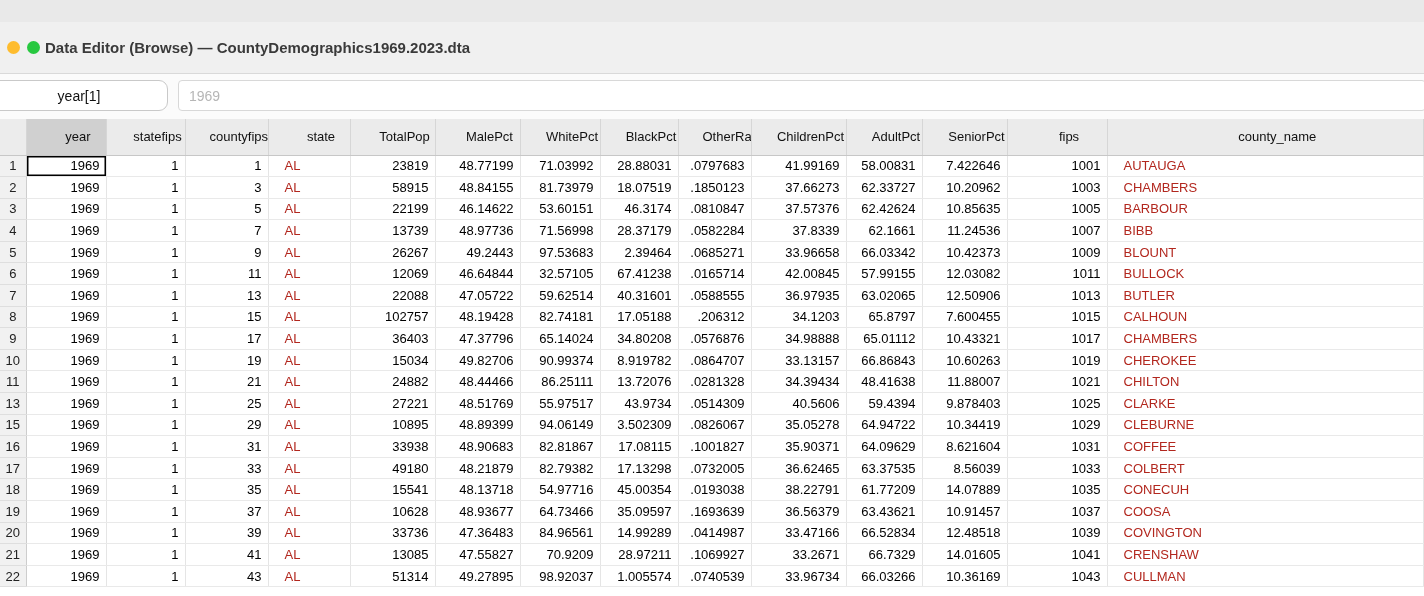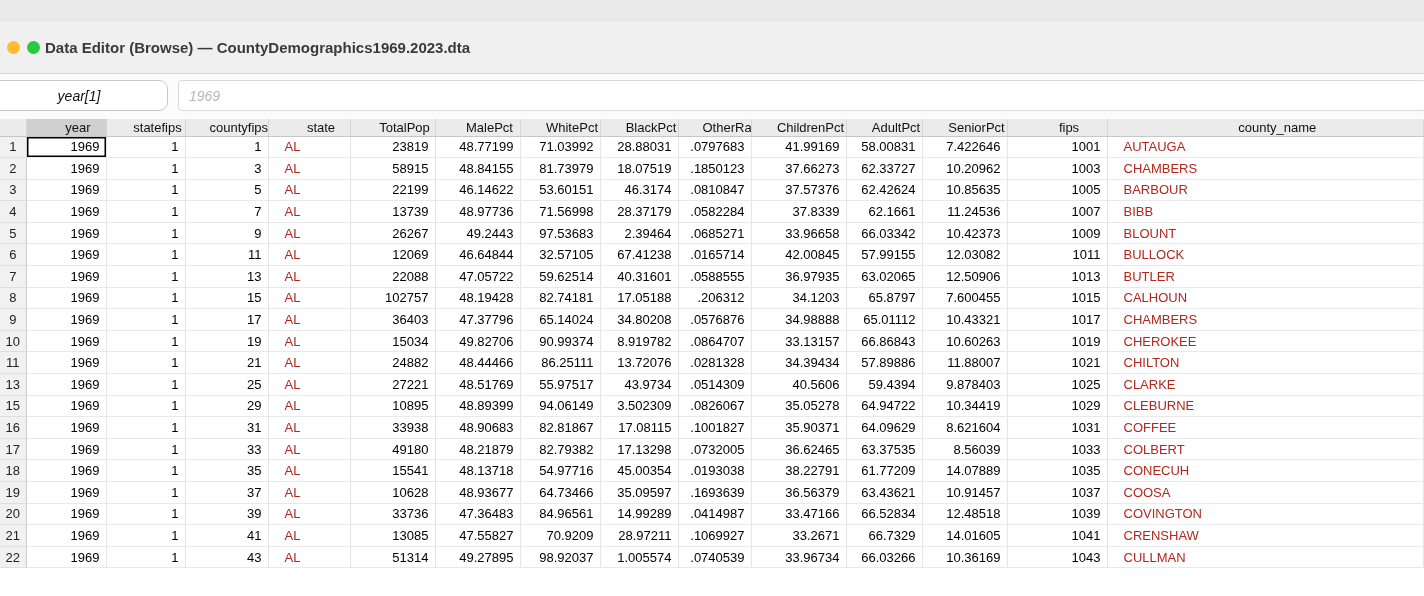--- a/index.html
+++ b/index.html
@@ -15,38 +15,38 @@
     border-bottom: 1px solid #d9d9d9; position: relative;
   }
   .light { width:13px; height:13px; border-radius:50%; position:absolute; top:19px; }
   .light.yellow { left:7px;  background: var(--c-yellow,#febc2e); }
   .light.green  { left:27px; background: var(--c-green,#28c840); }
   .title {
     position:absolute; left:45px; top:17px; font-size:15px; font-weight:bold;
     color:#3a3a3a; white-space:nowrap;
   }
   
-  .toolbar { height:45px; flex:0 0 45px; background:#fbfbfb; position:relative;font-style:italic; }
+  .toolbar { height:45px; flex:0 0 45px; background:#fbfbfb; position:relative; }
   .cellref {
     position:absolute; top:6px; left:-10px; width:178px; height:31px;
     background:#fff; border:1px solid #c9c9c9; border-radius:9px;
     display:flex; align-items:center; justify-content:center;
     font-size:14px; color:#111;
   }
   .valfield {
     position:absolute; top:6px; left:178px; right:-2px; height:31px;
     background:#fff; border:1px solid #d8d8d8; border-radius:4px;
     display:flex; align-items:center; padding-left:10px;
     font-size:14px; color:#b6b6b6;
   }
   
   .gridwrap { flex:1 1 auto; overflow:hidden; background:#fff; }
   table { border-collapse: collapse; table-layout: fixed; width: 1424px; }
   thead th {
-    height: 17px; background:#ebebeb; font-weight:normal; font-size:13px;
+    height: 36px; background:#ebebeb; font-weight:normal; font-size:13px;
     color:#111; text-align:center; border-right:1px solid #d6d6d6;
     border-bottom:1px solid #c7c7c7; overflow:hidden; white-space:nowrap;padding-left:24px;
   }
   thead th.sel-col { background: var(--c-selhdr,#d0d0d0); }
   thead th.corner { background:#ececec; }
   tbody tr { height: 21.6px; }
   tbody th.gutter {
     background:#f1f1f1; border-right:1px solid #cdcdcd; border-bottom:1px solid #dedede;
     font-weight:normal; font-size:13px; color:#222; text-align:center;
   }
@@ -293,21 +293,21 @@
             <td class="num">1969</td>
             <td class="num">1</td>
             <td class="num">21</td>
             <td class="str">AL</td>
             <td class="num">24882</td>
             <td class="num">48.44466</td>
             <td class="num">86.25111</td>
             <td class="num">13.72076</td>
             <td class="num">.0281328</td>
             <td class="num">34.39434</td>
-            <td class="num">57.89886</td>
+            <td class="num">48.41638</td>
             <td class="num">11.88007</td>
             <td class="num">1021</td>
             <td class="str">CHILTON</td>
           </tr>
           <tr>
             <th class="gutter">13</th>
             <td class="num">1969</td>
             <td class="num">1</td>
             <td class="num">25</td>
             <td class="str">AL</td>

